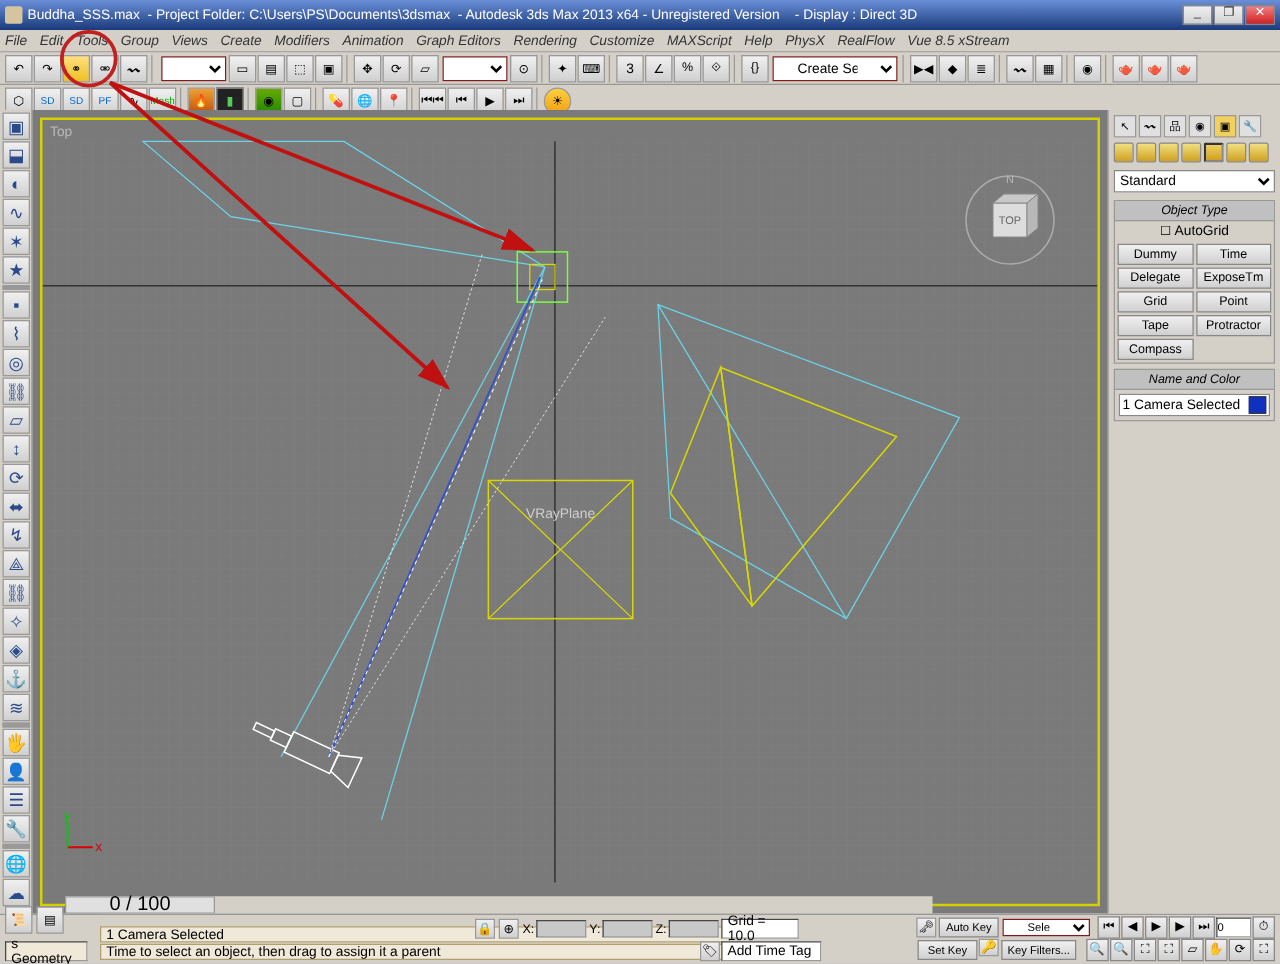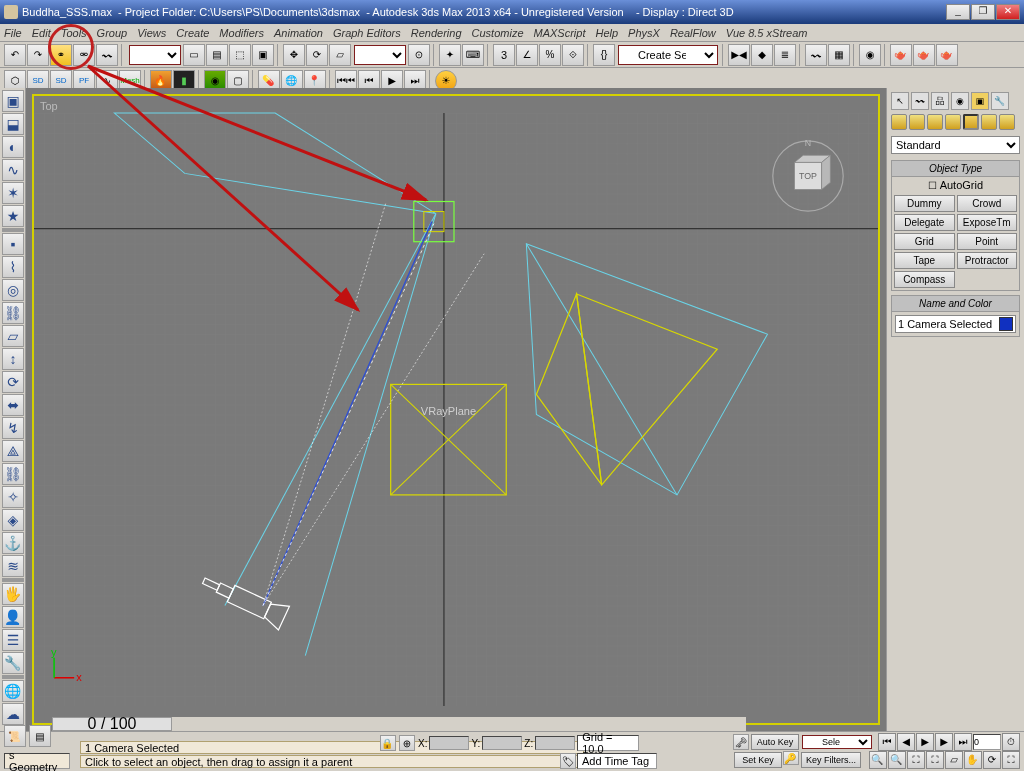--- a/index.html
+++ b/index.html
@@ -292,21 +292,21 @@
       <div class="rp-icon" style="background:linear-gradient(#f0d060,#d0a020);border:2px inset #888"></div>
       <div class="rp-icon"></div>
       <div class="rp-icon"></div>
     </div>
     <select class="rp-dropdown"><option>Standard</option></select>
     <div class="rp-section">
       <div class="rp-section-head">Object Type</div>
       <div class="rp-check">☐ <span>AutoGrid</span></div>
       <div class="rp-grid">
         <div class="rp-btn">Dummy</div>
-        <div class="rp-btn">Crowd</div>
+        <div class="rp-btn">Time</div>
         <div class="rp-btn">Delegate</div>
         <div class="rp-btn">ExposeTm</div>
         <div class="rp-btn">Grid</div>
         <div class="rp-btn">Point</div>
         <div class="rp-btn">Tape</div>
         <div class="rp-btn">Protractor</div>
         <div class="rp-btn" style="grid-column:1/2">Compass</div>
       </div>
     </div>
     <div class="rp-section">
@@ -362,21 +362,21 @@
   <div class="bottom-left-icons">
     <div class="tbtn">📜</div>
     <div class="tbtn">▤</div>
   </div>
 
   <div class="prompt-row">
     <div class="prompt-line">
         <span>1 Camera Selected</span>
       </div>
     <div class="prompt-line">
-        <span>Click to select an object, then drag to assign it a parent</span>
+        <span>Time to select an object, then drag to assign it a parent</span>
       </div>
   </div>
 
   <div style="position:absolute; left:4px; bottom:2px; width:70px;">
     <div class="status-box" style="background:#f0e8d8">
         <span>s Geometry</span>
       </div>
   </div>
 
   <div style="position:absolute; left:380px; bottom:20px; display:flex; align-items:center; gap:2px;">

